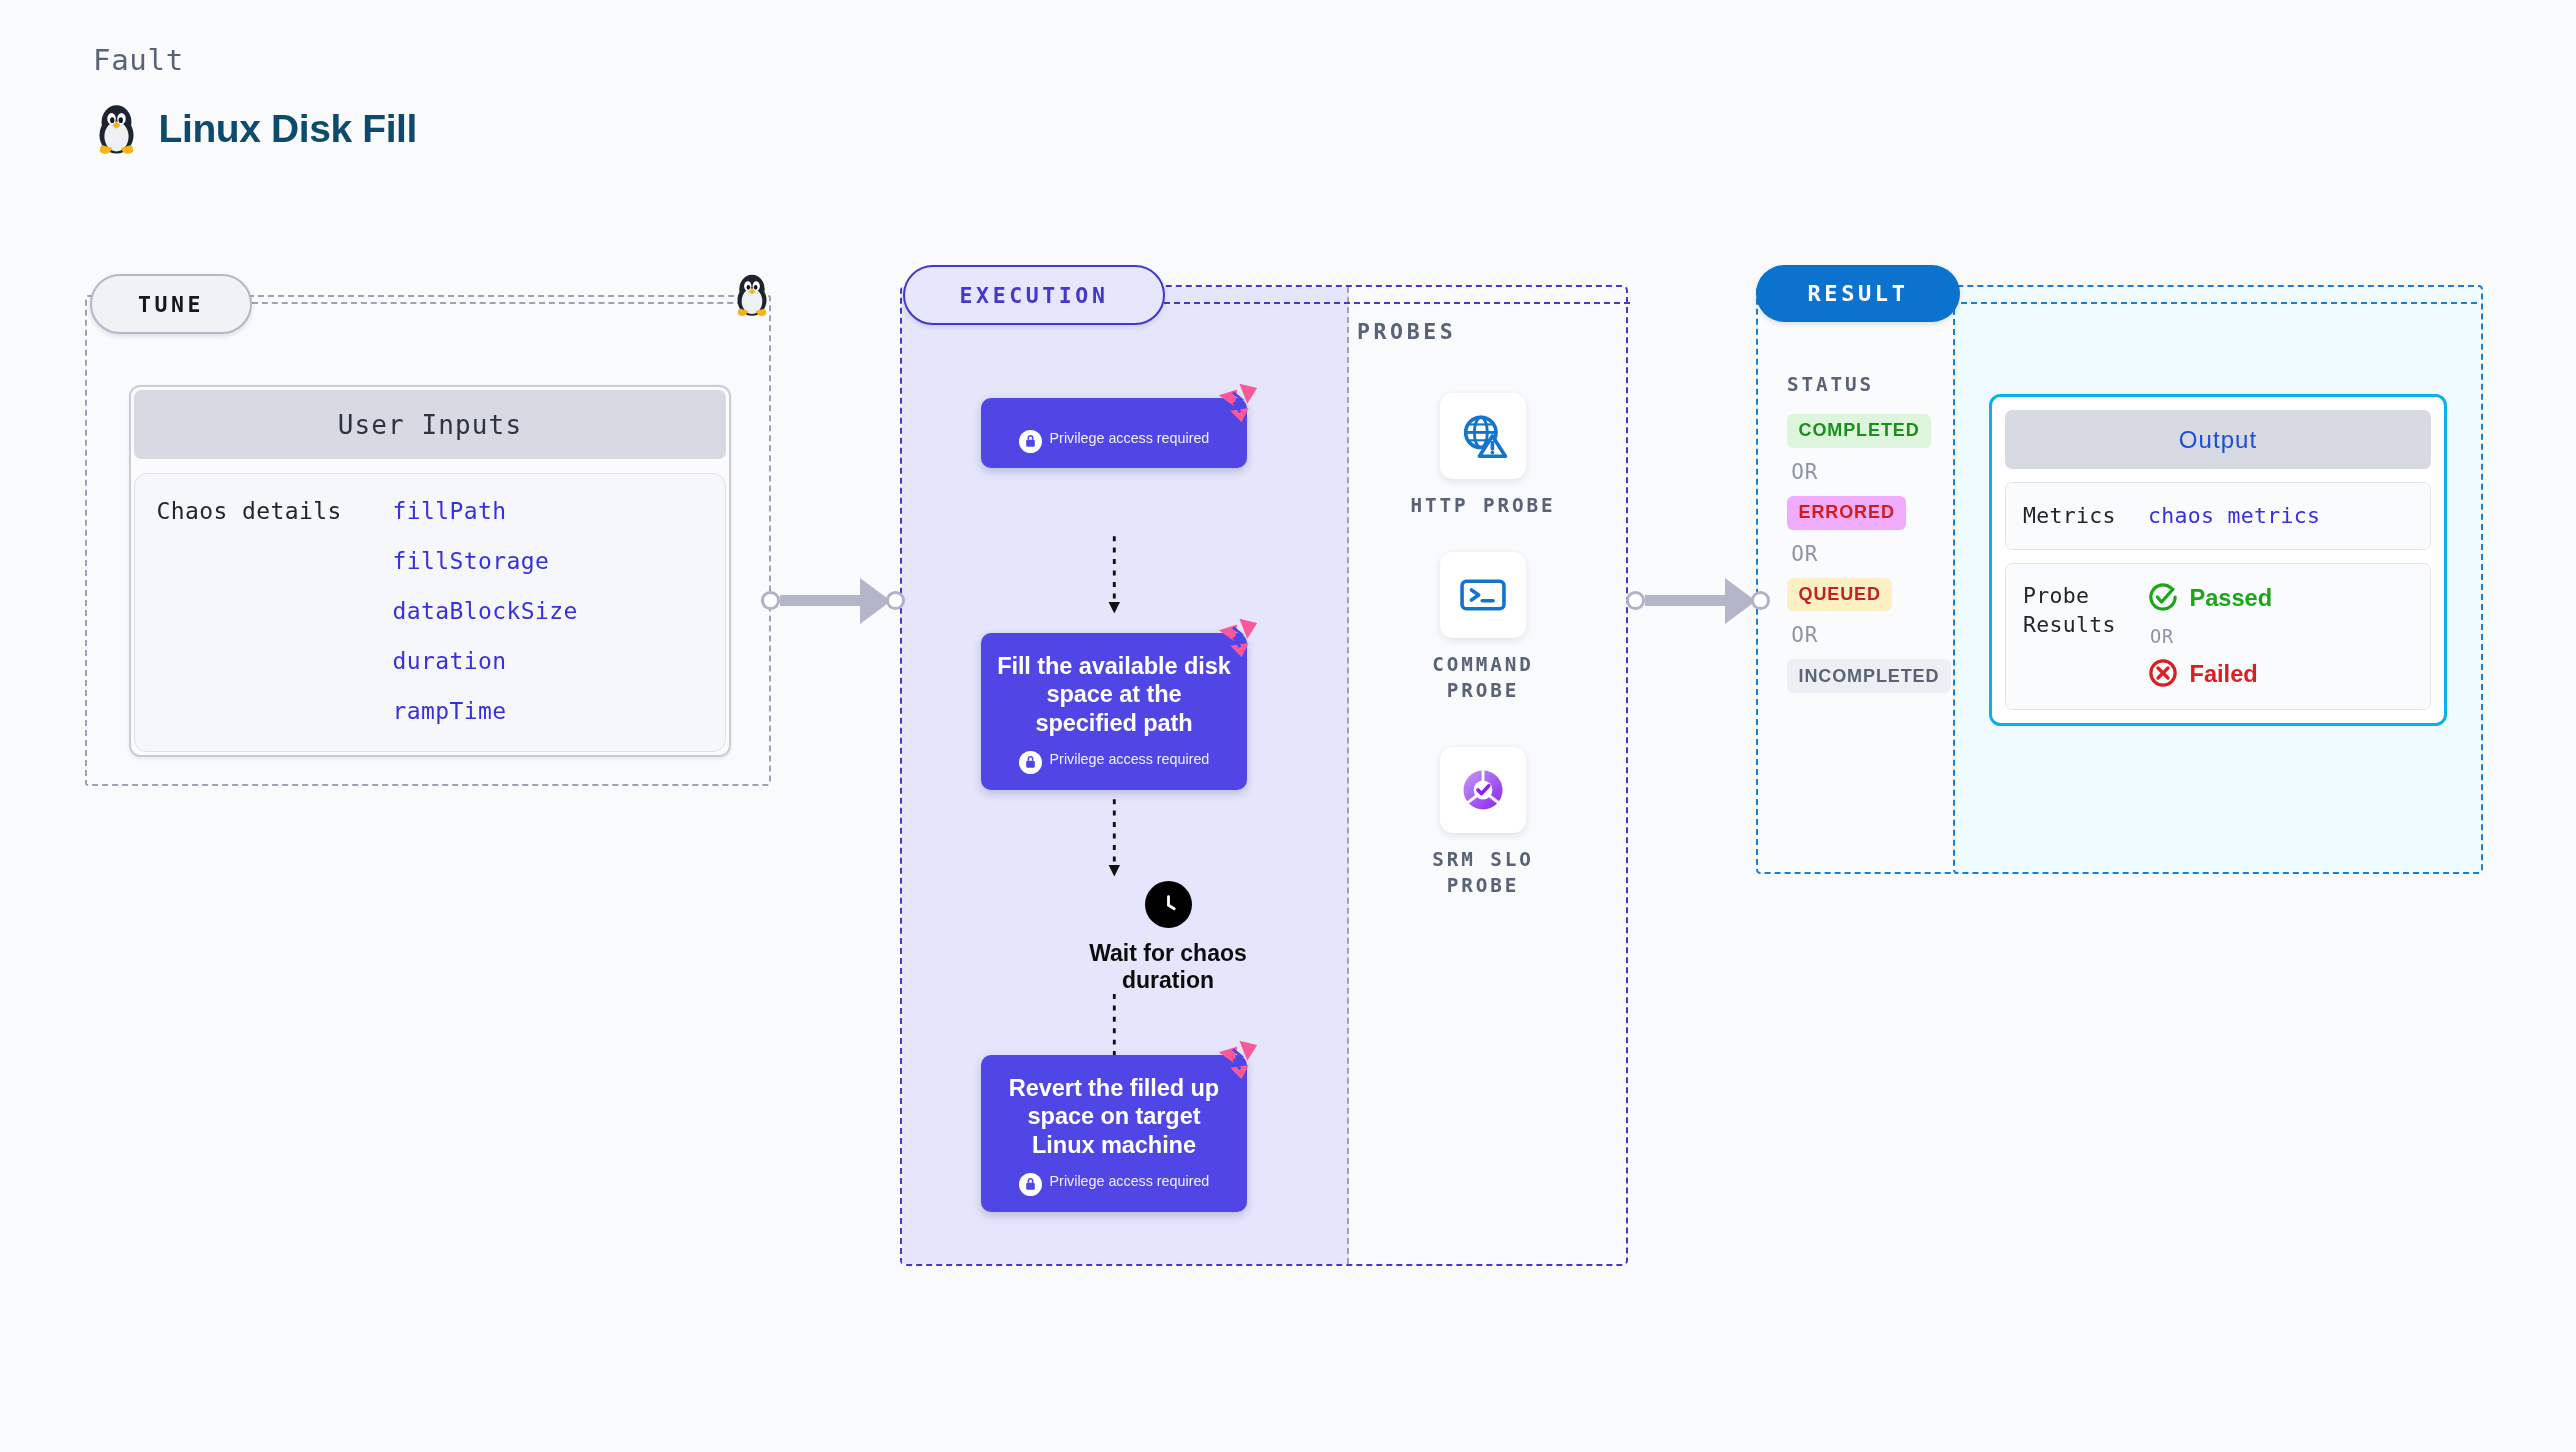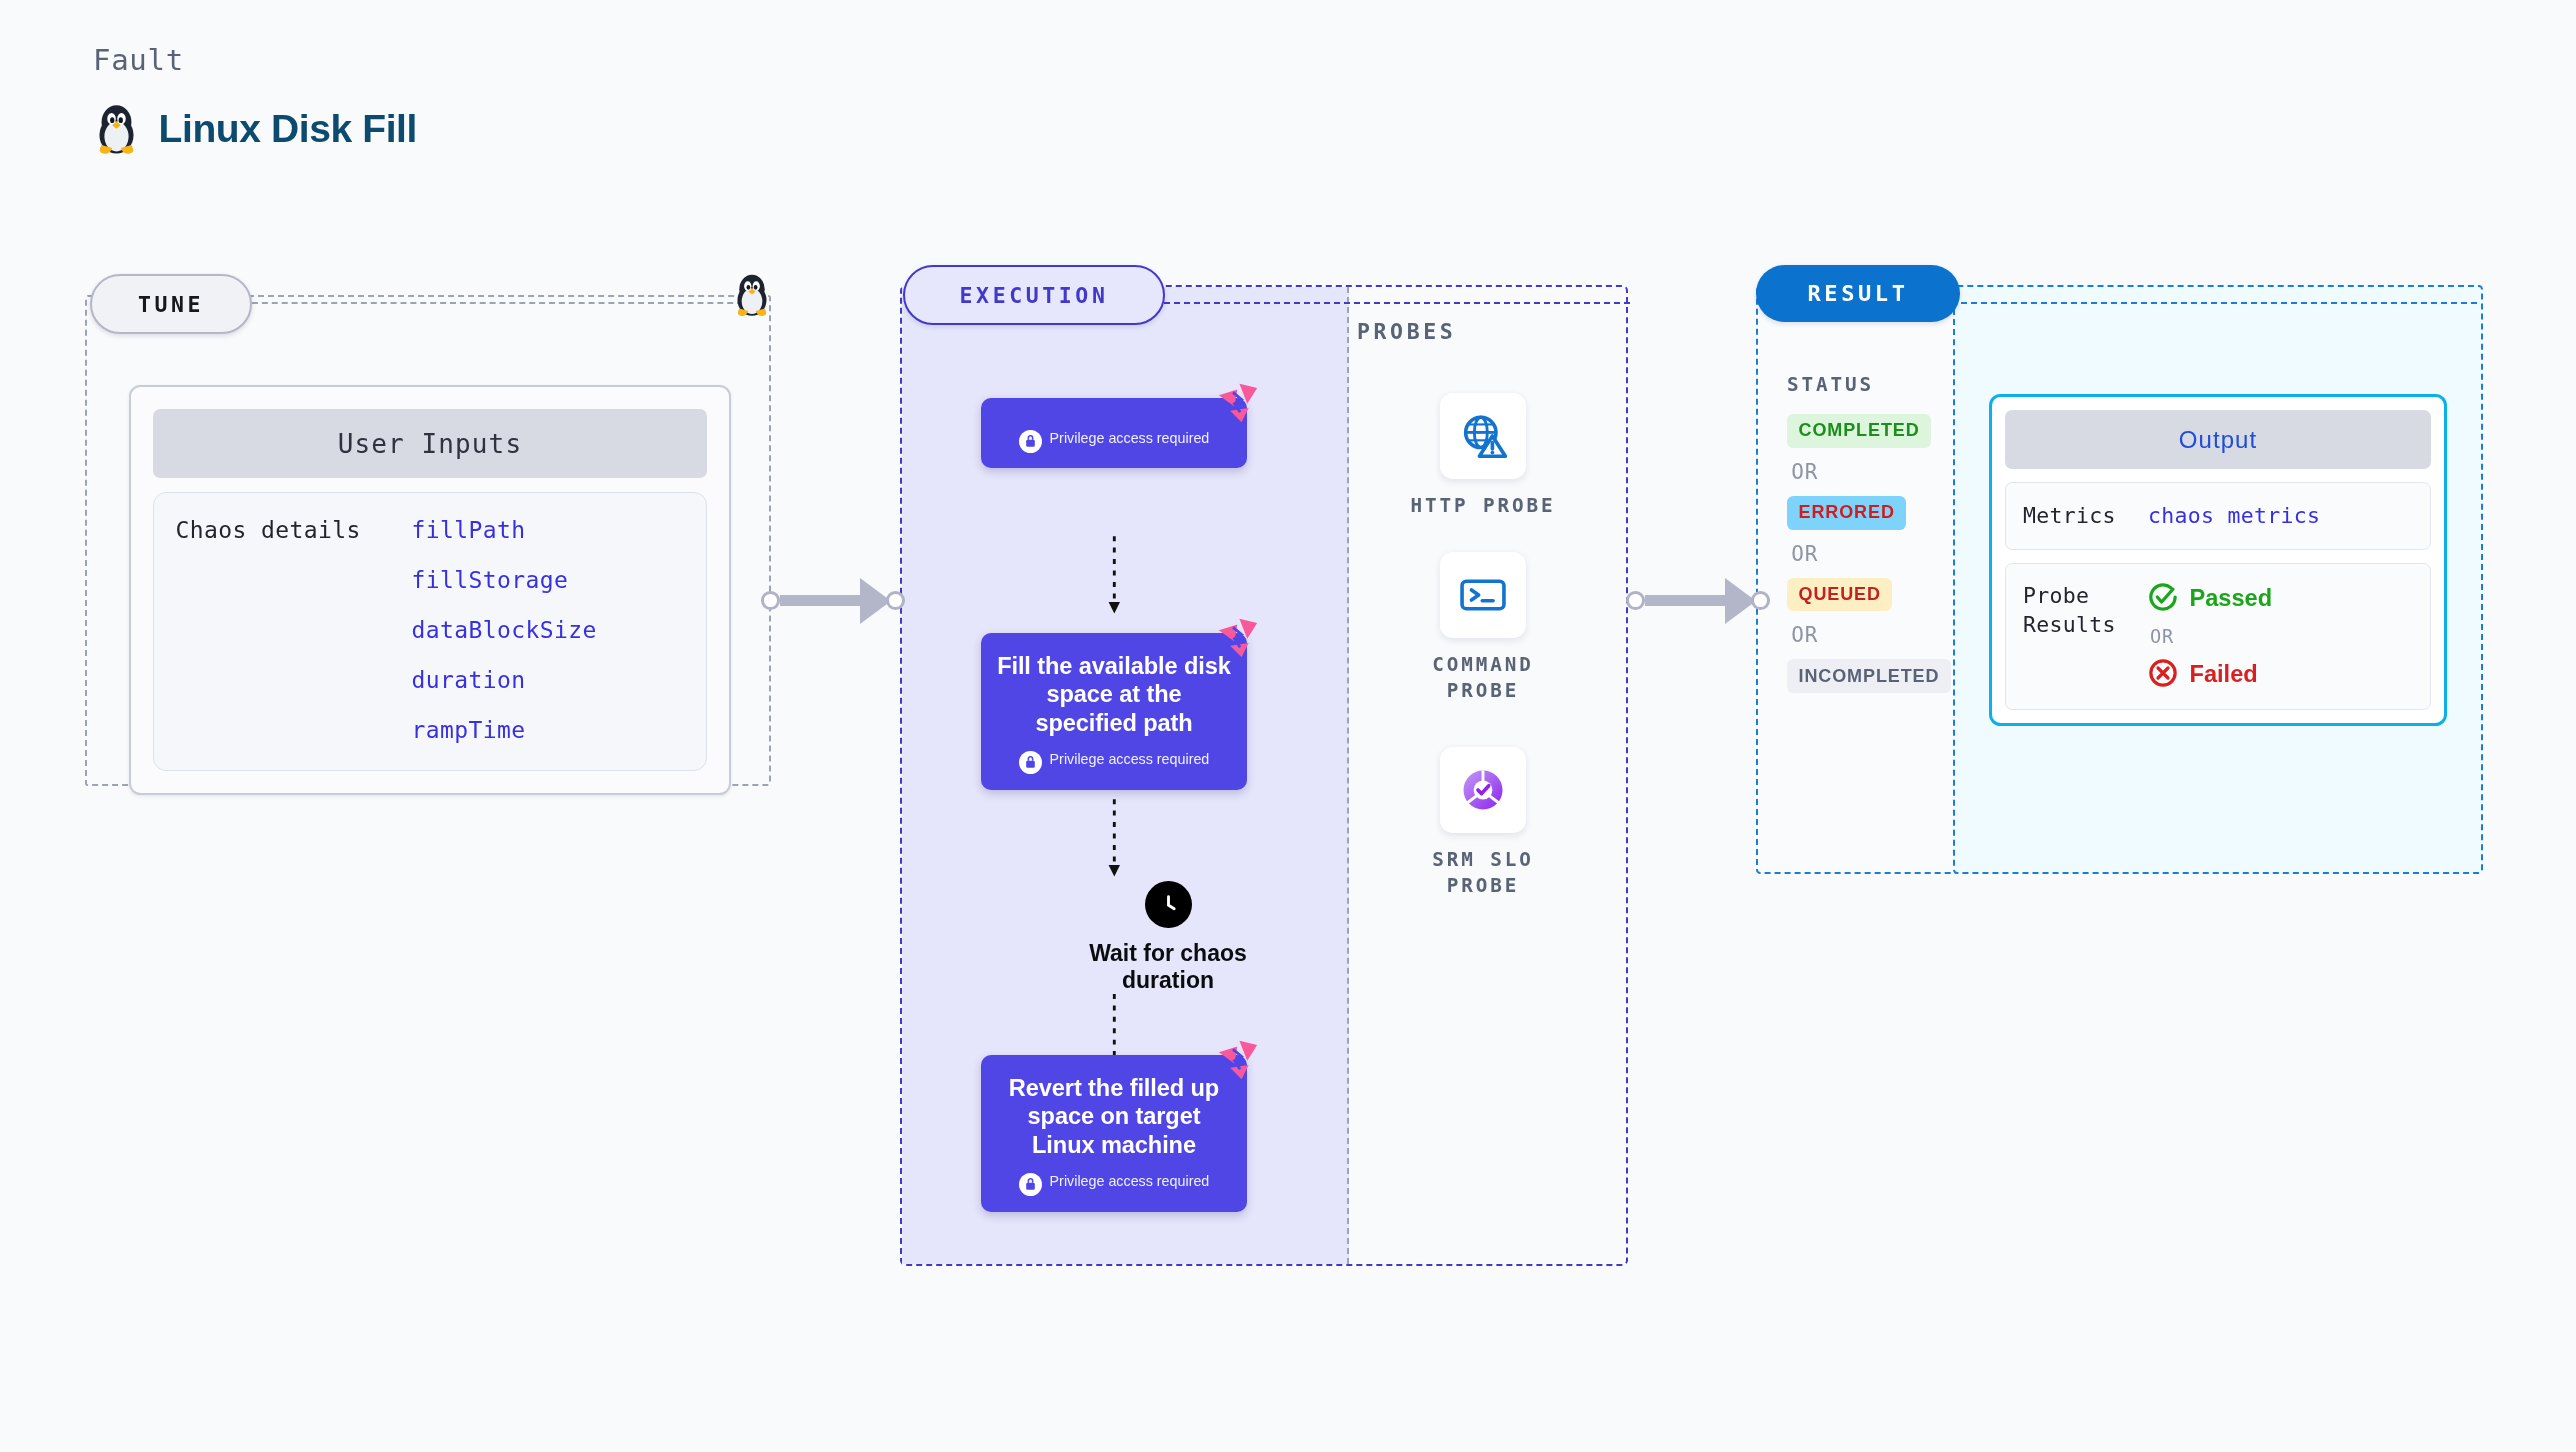--- a/index.html
+++ b/index.html
@@ -32,21 +32,21 @@
     position:absolute;left:85px;top:295px;width:682px;height:487px;
     border:2.1px dashed #9ca3b4;border-radius:2.9px;background:transparent;
   }
   #tune-pill{
     left:90px;top:274px;width:158px;height:56px;
     background:#f1f2f6;border:2.1px solid #b4b8c6;color:#16181d;font-size:21.5px;
   }
   #user-inputs-card{
     position:absolute;left:129px;top:385px;width:602px;
     background:#fbfbfd;border:2.1px solid #c9ccd6;border-radius:11.5px;
-    padding:22px;box-sizing:border-box;
+    padding:3px;box-sizing:border-box;
     box-shadow:0 1.4px 3.6px rgba(30,30,60,.07);
   }
   #user-inputs-header{
     background:#d7d9e3;border-radius:7.2px;height:69px;
     display:flex;align-items:center;justify-content:center;
     font-family:"DejaVu Sans Mono", monospace;font-size:26px;color:#2f3340;
     letter-spacing:1.1px;
   }
   #user-inputs-body{
     margin-top:14.3px;border:1.4px solid #dfe1ea;border-radius:13px;
@@ -417,21 +417,21 @@
 </div>
 
 <div id="result-panel"></div>
 <div class="pill" id="result-pill">RESULT</div>
 <div class="pill-dash" style="left:1961px;top:302px;width:516px;border-color:#1a7fd4;"></div>
 
 <div id="status-label">STATUS</div>
 <div id="status-list">
   <div><span class="status-badge" style="background:#dcf5dc;color:#1a8f1a;">COMPLETED</span></div>
   <div class="or-text">OR</div>
-  <div><span class="status-badge" style="background:#7dd3fc;color:#cf1d1d;">ERRORED</span></div>
+  <div><span class="status-badge" style="background:#f0abfc;color:#cf1d1d;">ERRORED</span></div>
   <div class="or-text">OR</div>
   <div><span class="status-badge" style="background:#fdefc4;color:#c4201e;">QUEUED</span></div>
   <div class="or-text">OR</div>
   <div><span class="status-badge" style="background:#eeeff4;color:#5a6376;">INCOMPLETED</span></div>
 </div>
 
 <div id="output-panel"></div>
 <div id="output-card">
   <div id="output-header">Output</div>
 

